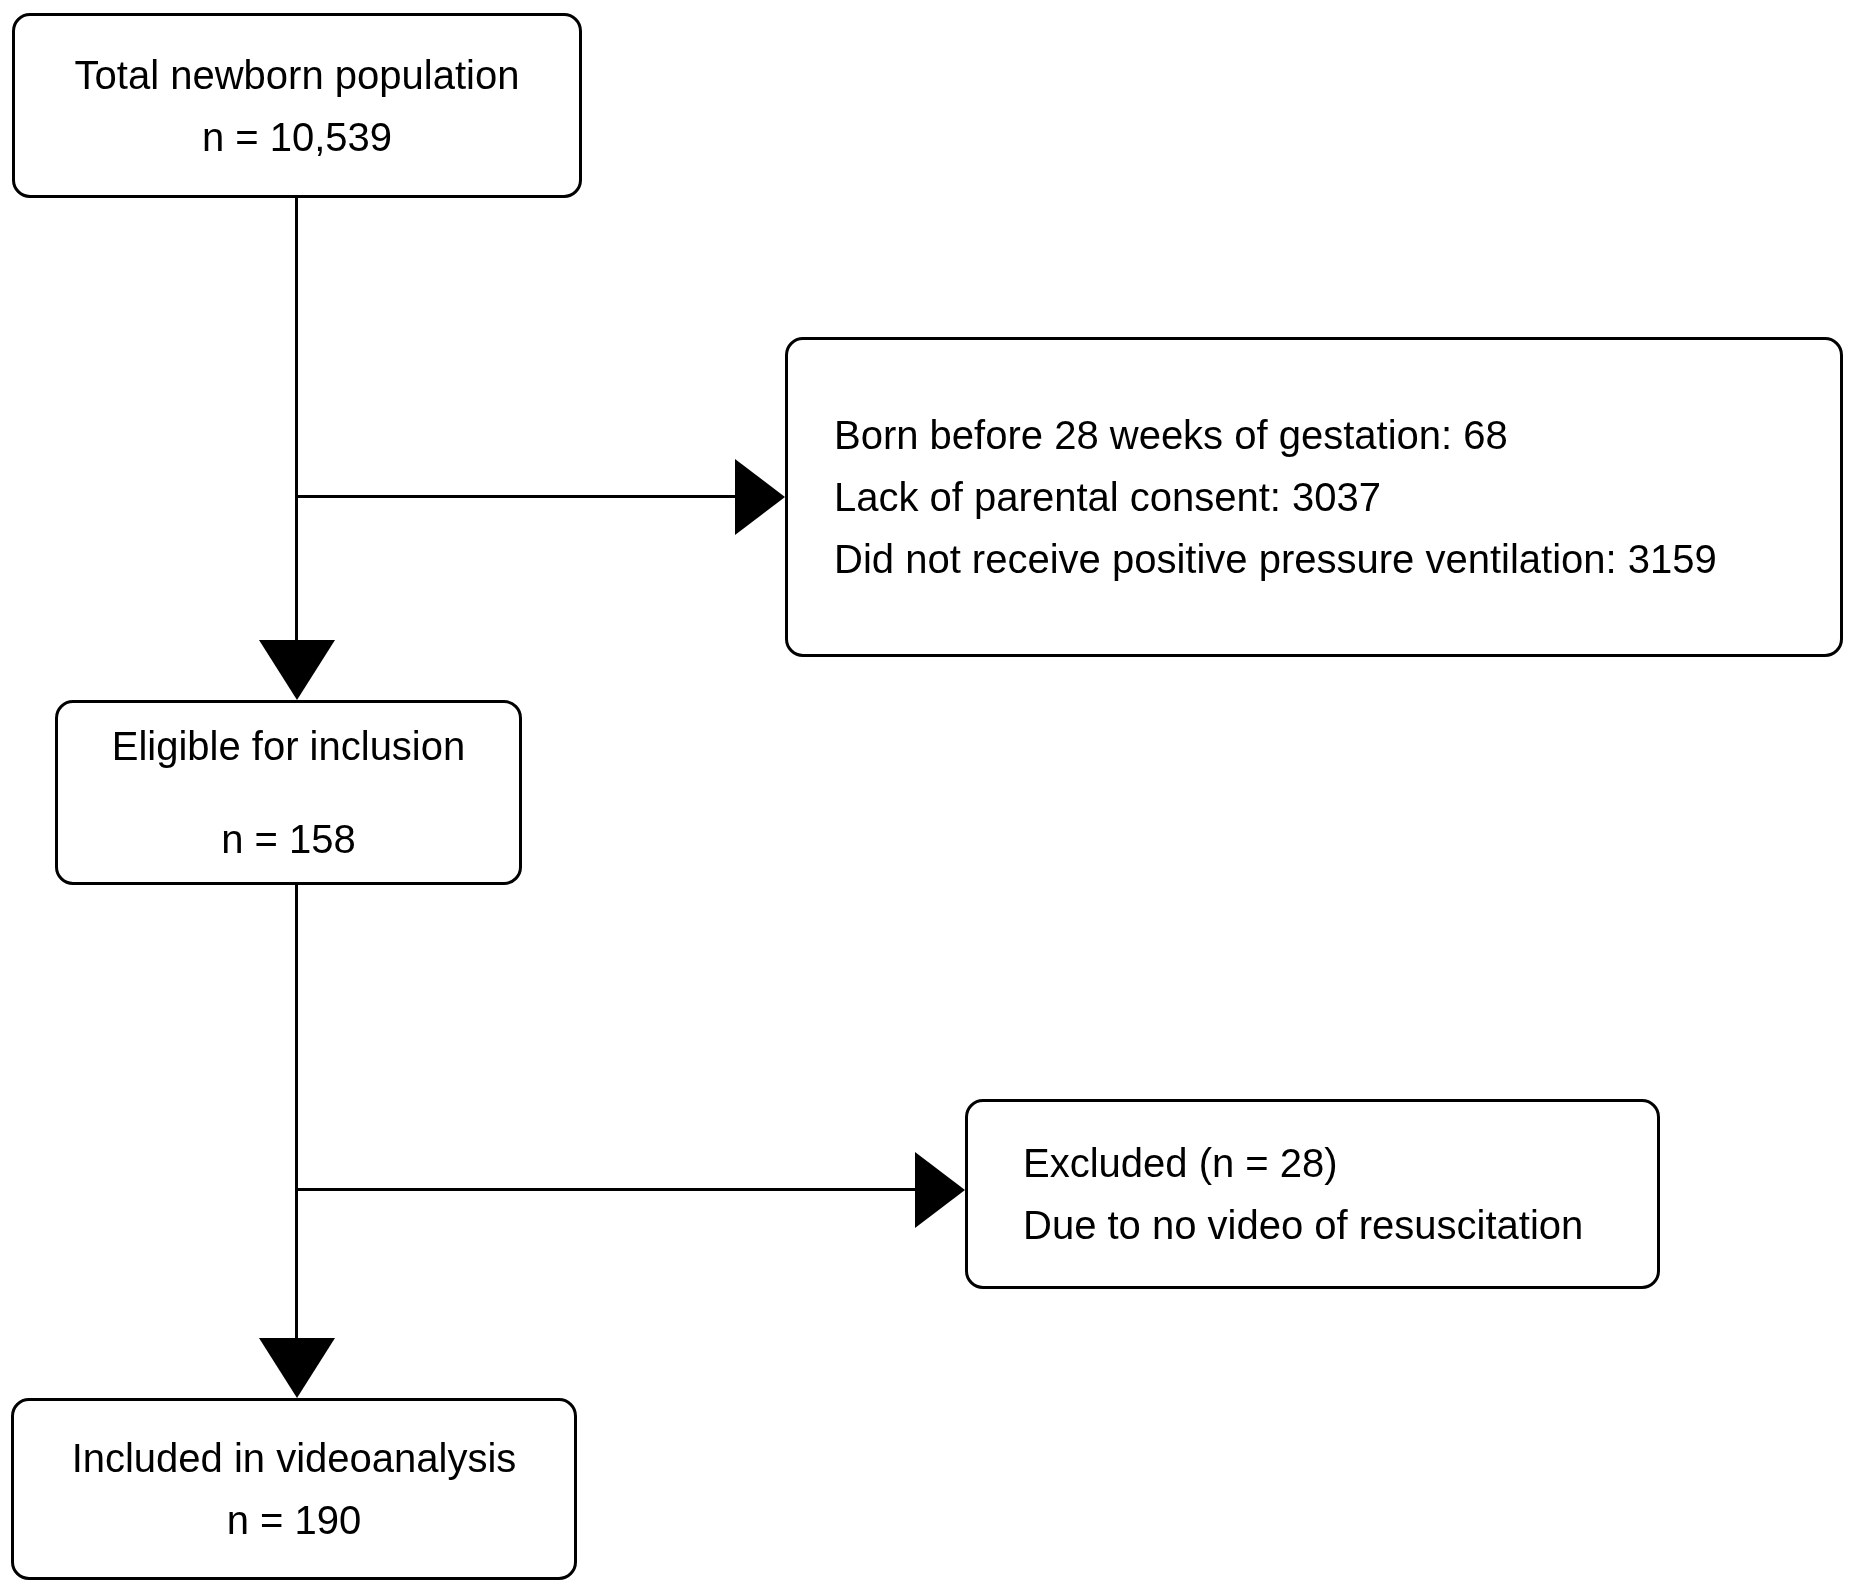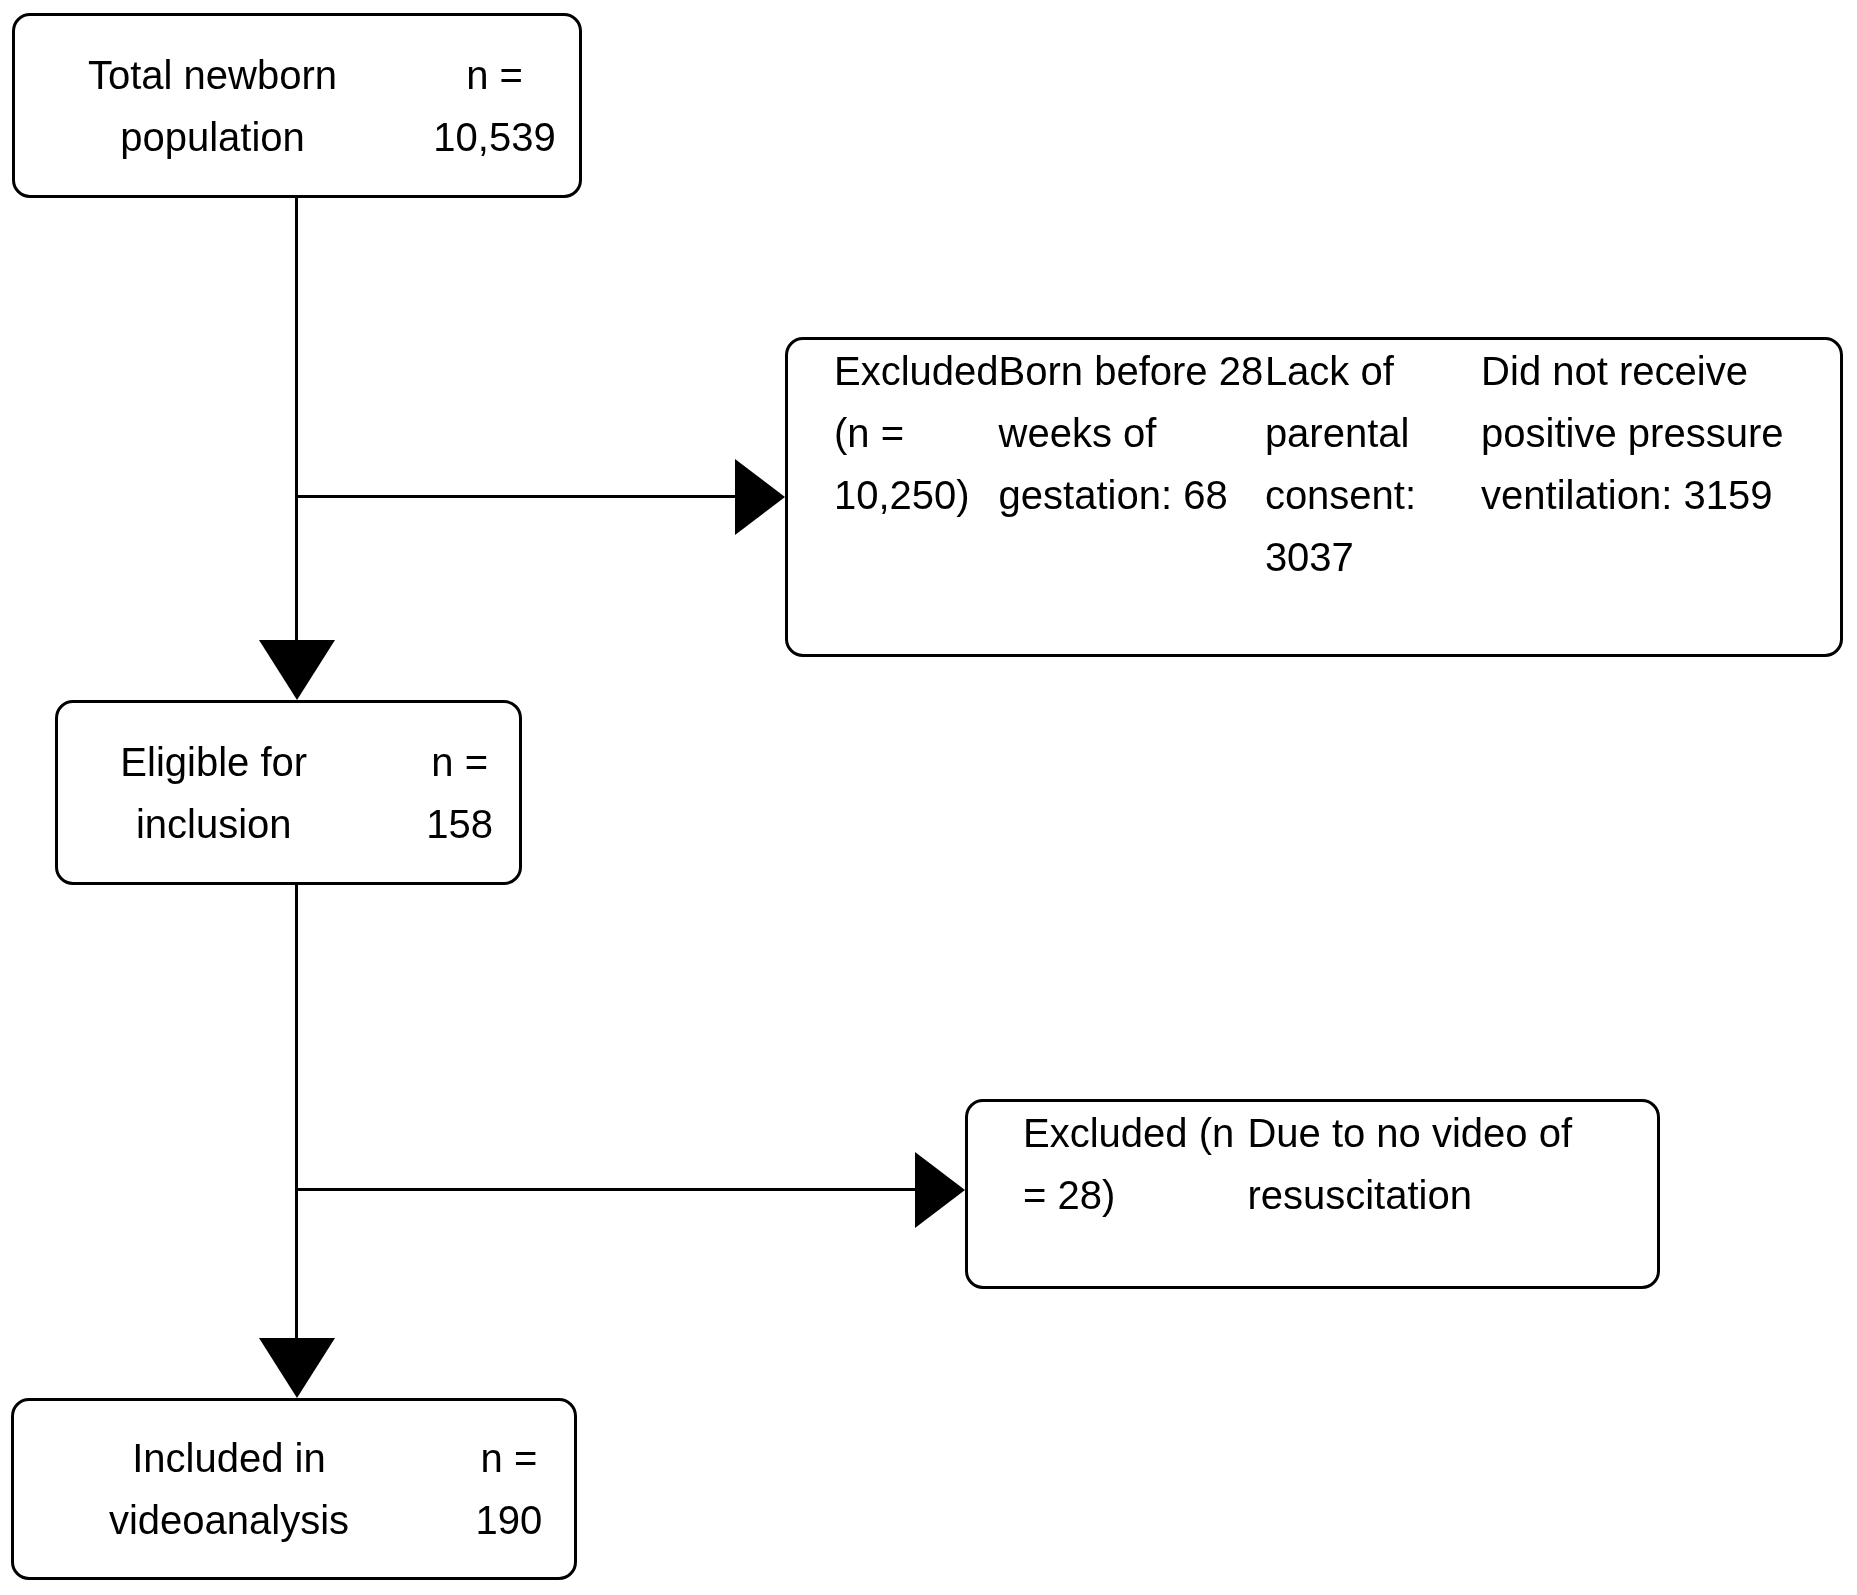--- a/index.html
+++ b/index.html
@@ -16,21 +16,21 @@
     color: #000000;
     overflow: hidden;
   }
   .flow-box {
     position: absolute;
     box-sizing: border-box;
     background: #ffffff;
     border: 3px solid #000000;
     border-radius: 18px;
     display: flex;
-    flex-direction: row;
+    flex-direction: column;
     justify-content: center;
     font-size: 40px;
     line-height: 62px;
     color: #000000;
   }
   .flow-box.centered {
     align-items: center;
     text-align: center;
   }
   .flow-box.left-aligned {
@@ -68,21 +68,20 @@
     <div>n = 10,539</div>
   </div>
 
   <div class="flow-line" style="left:295px; top:198px; width:3px; height:445px;"></div>
   <div class="arrow-down" style="left:259px; top:640px;"></div>
 
   <div class="flow-line" style="left:297px; top:495px; width:444px; height:3px;"></div>
   <div class="arrow-right" style="left:735px; top:459px;"></div>
 
   <div class="flow-box left-aligned" style="left:785px; top:337px; width:1058px; height:320px; padding-left:46px; padding-right:10px;">
-    <div>Excluded (n = 10,250)</div>
     <div>Born before 28 weeks of gestation: 68</div>
     <div>Lack of parental consent: 3037</div>
     <div>Did not receive positive pressure ventilation: 3159</div>
   </div>
 
   <div class="flow-box centered" style="left:55px; top:700px; width:467px; height:185px;gap:31px;">
     <div>Eligible for inclusion</div>
     <div>n = 158</div>
   </div>
 

